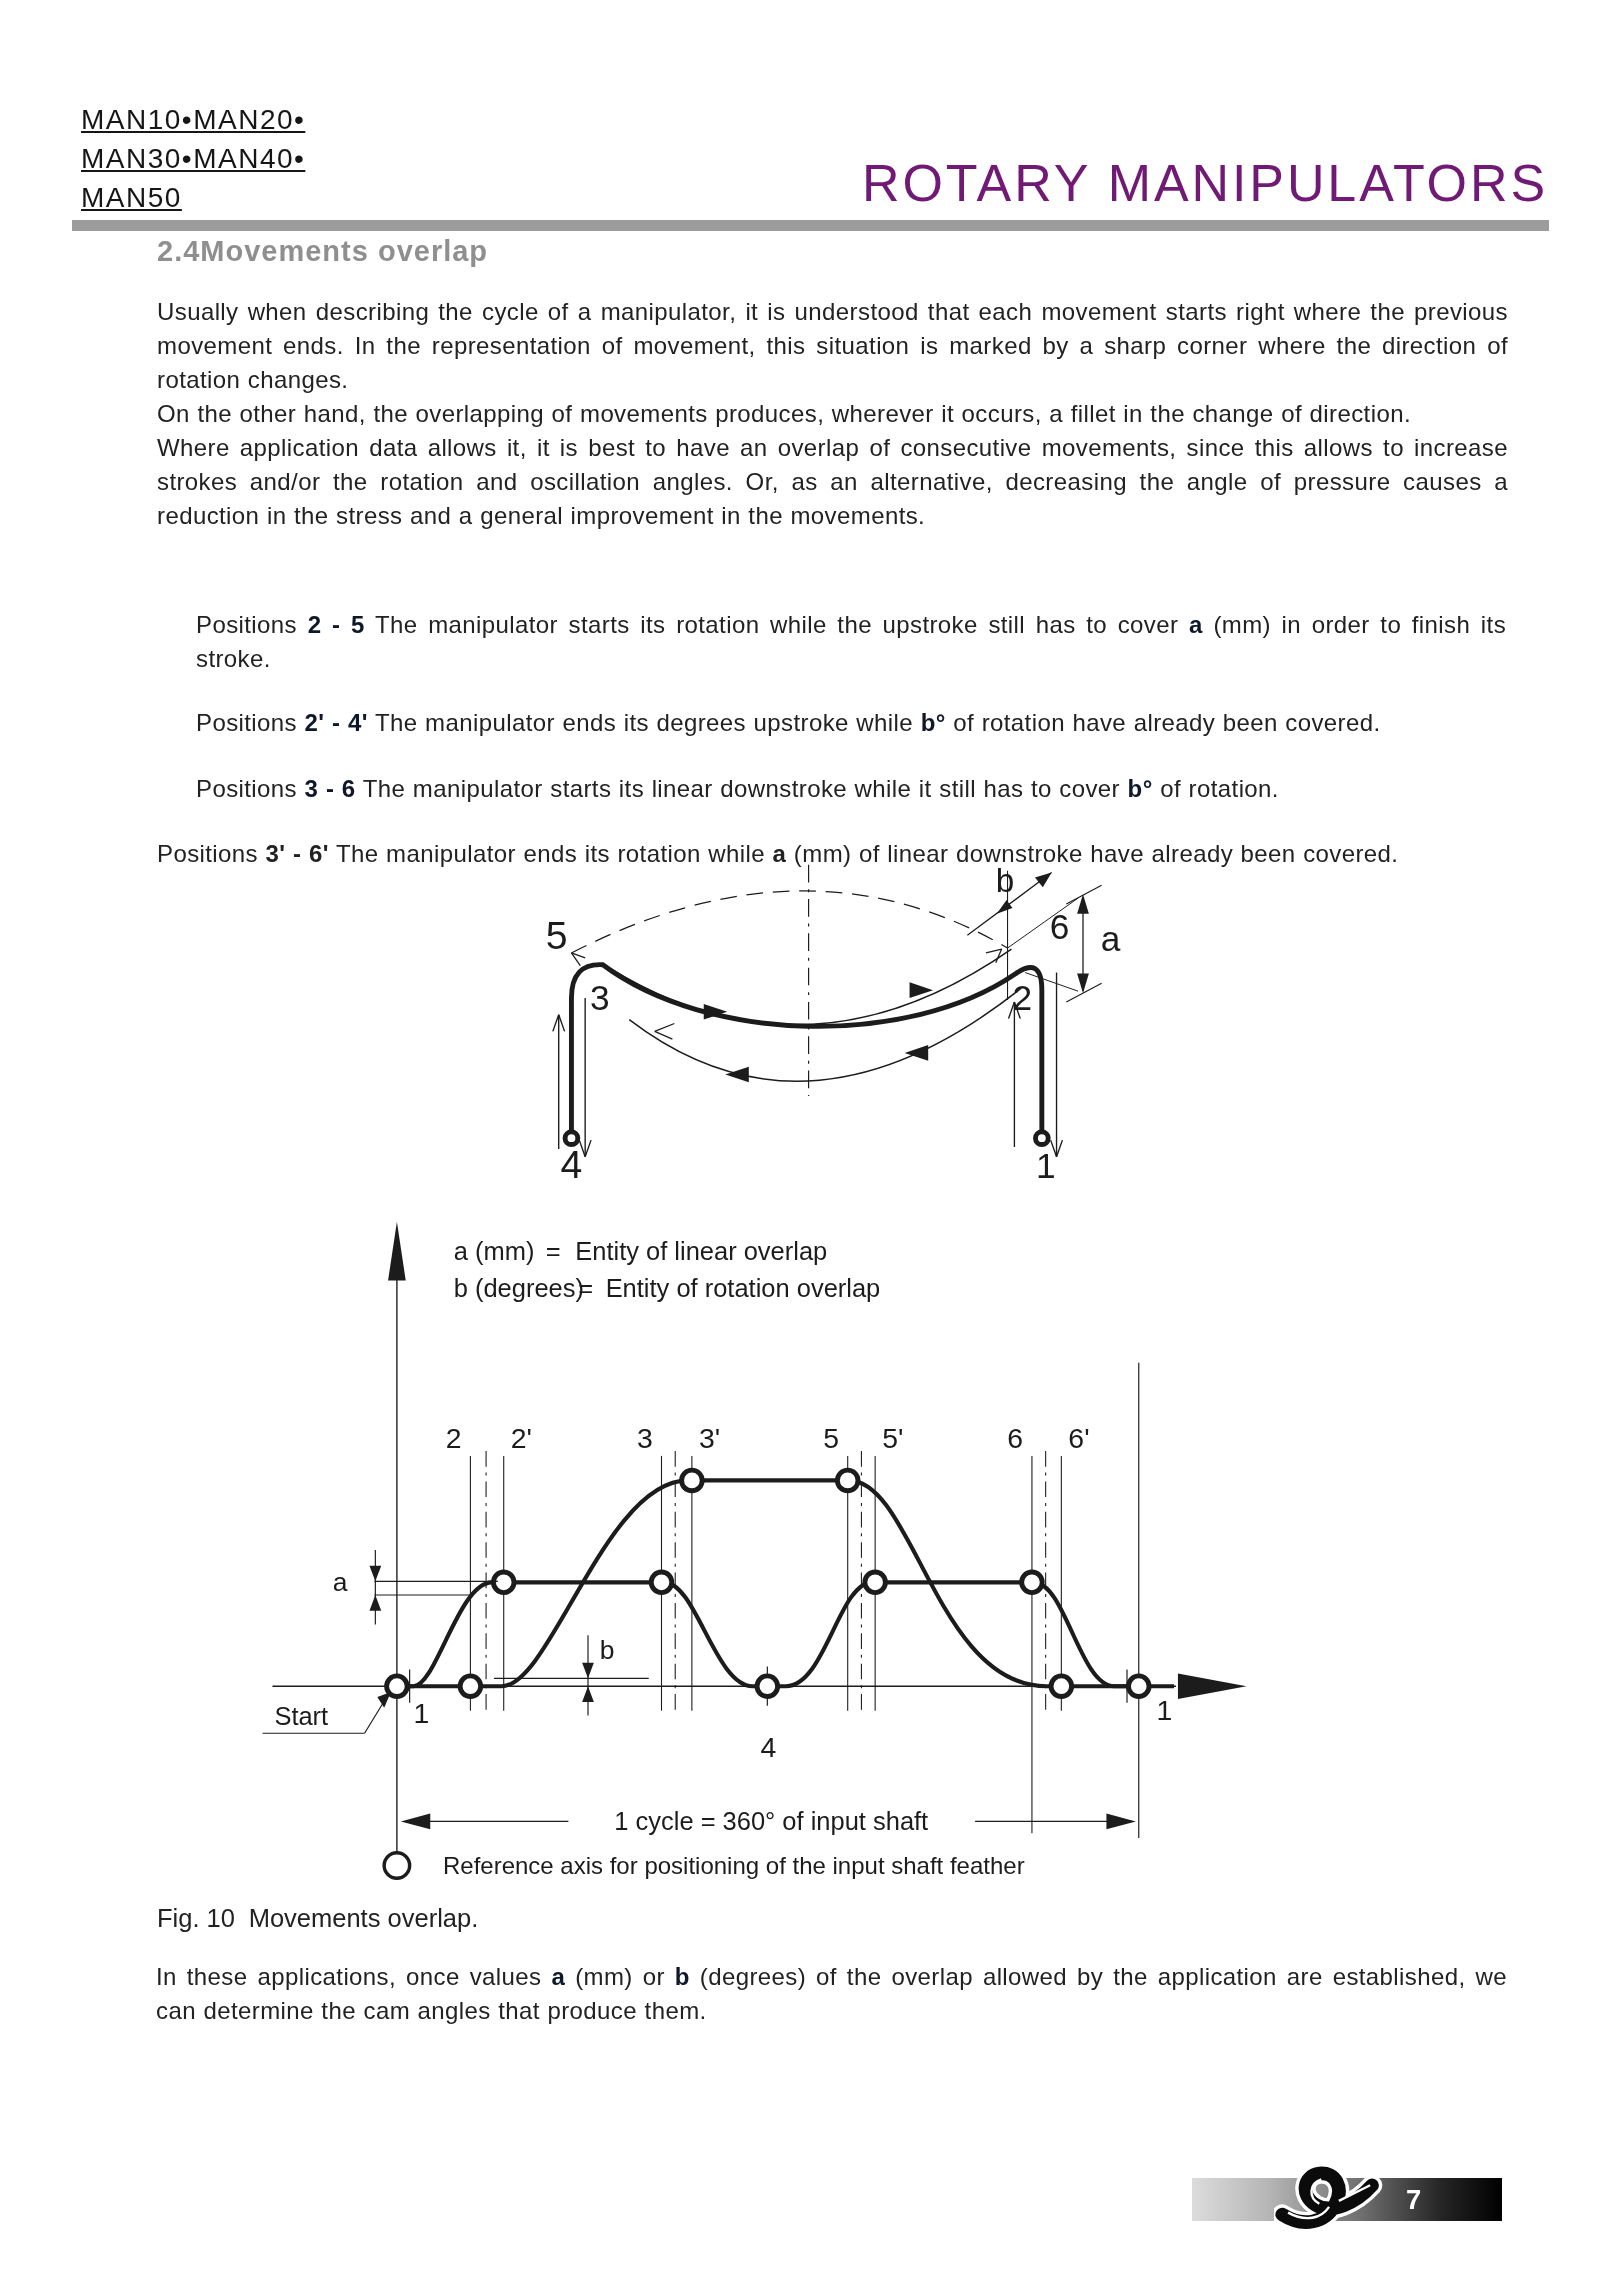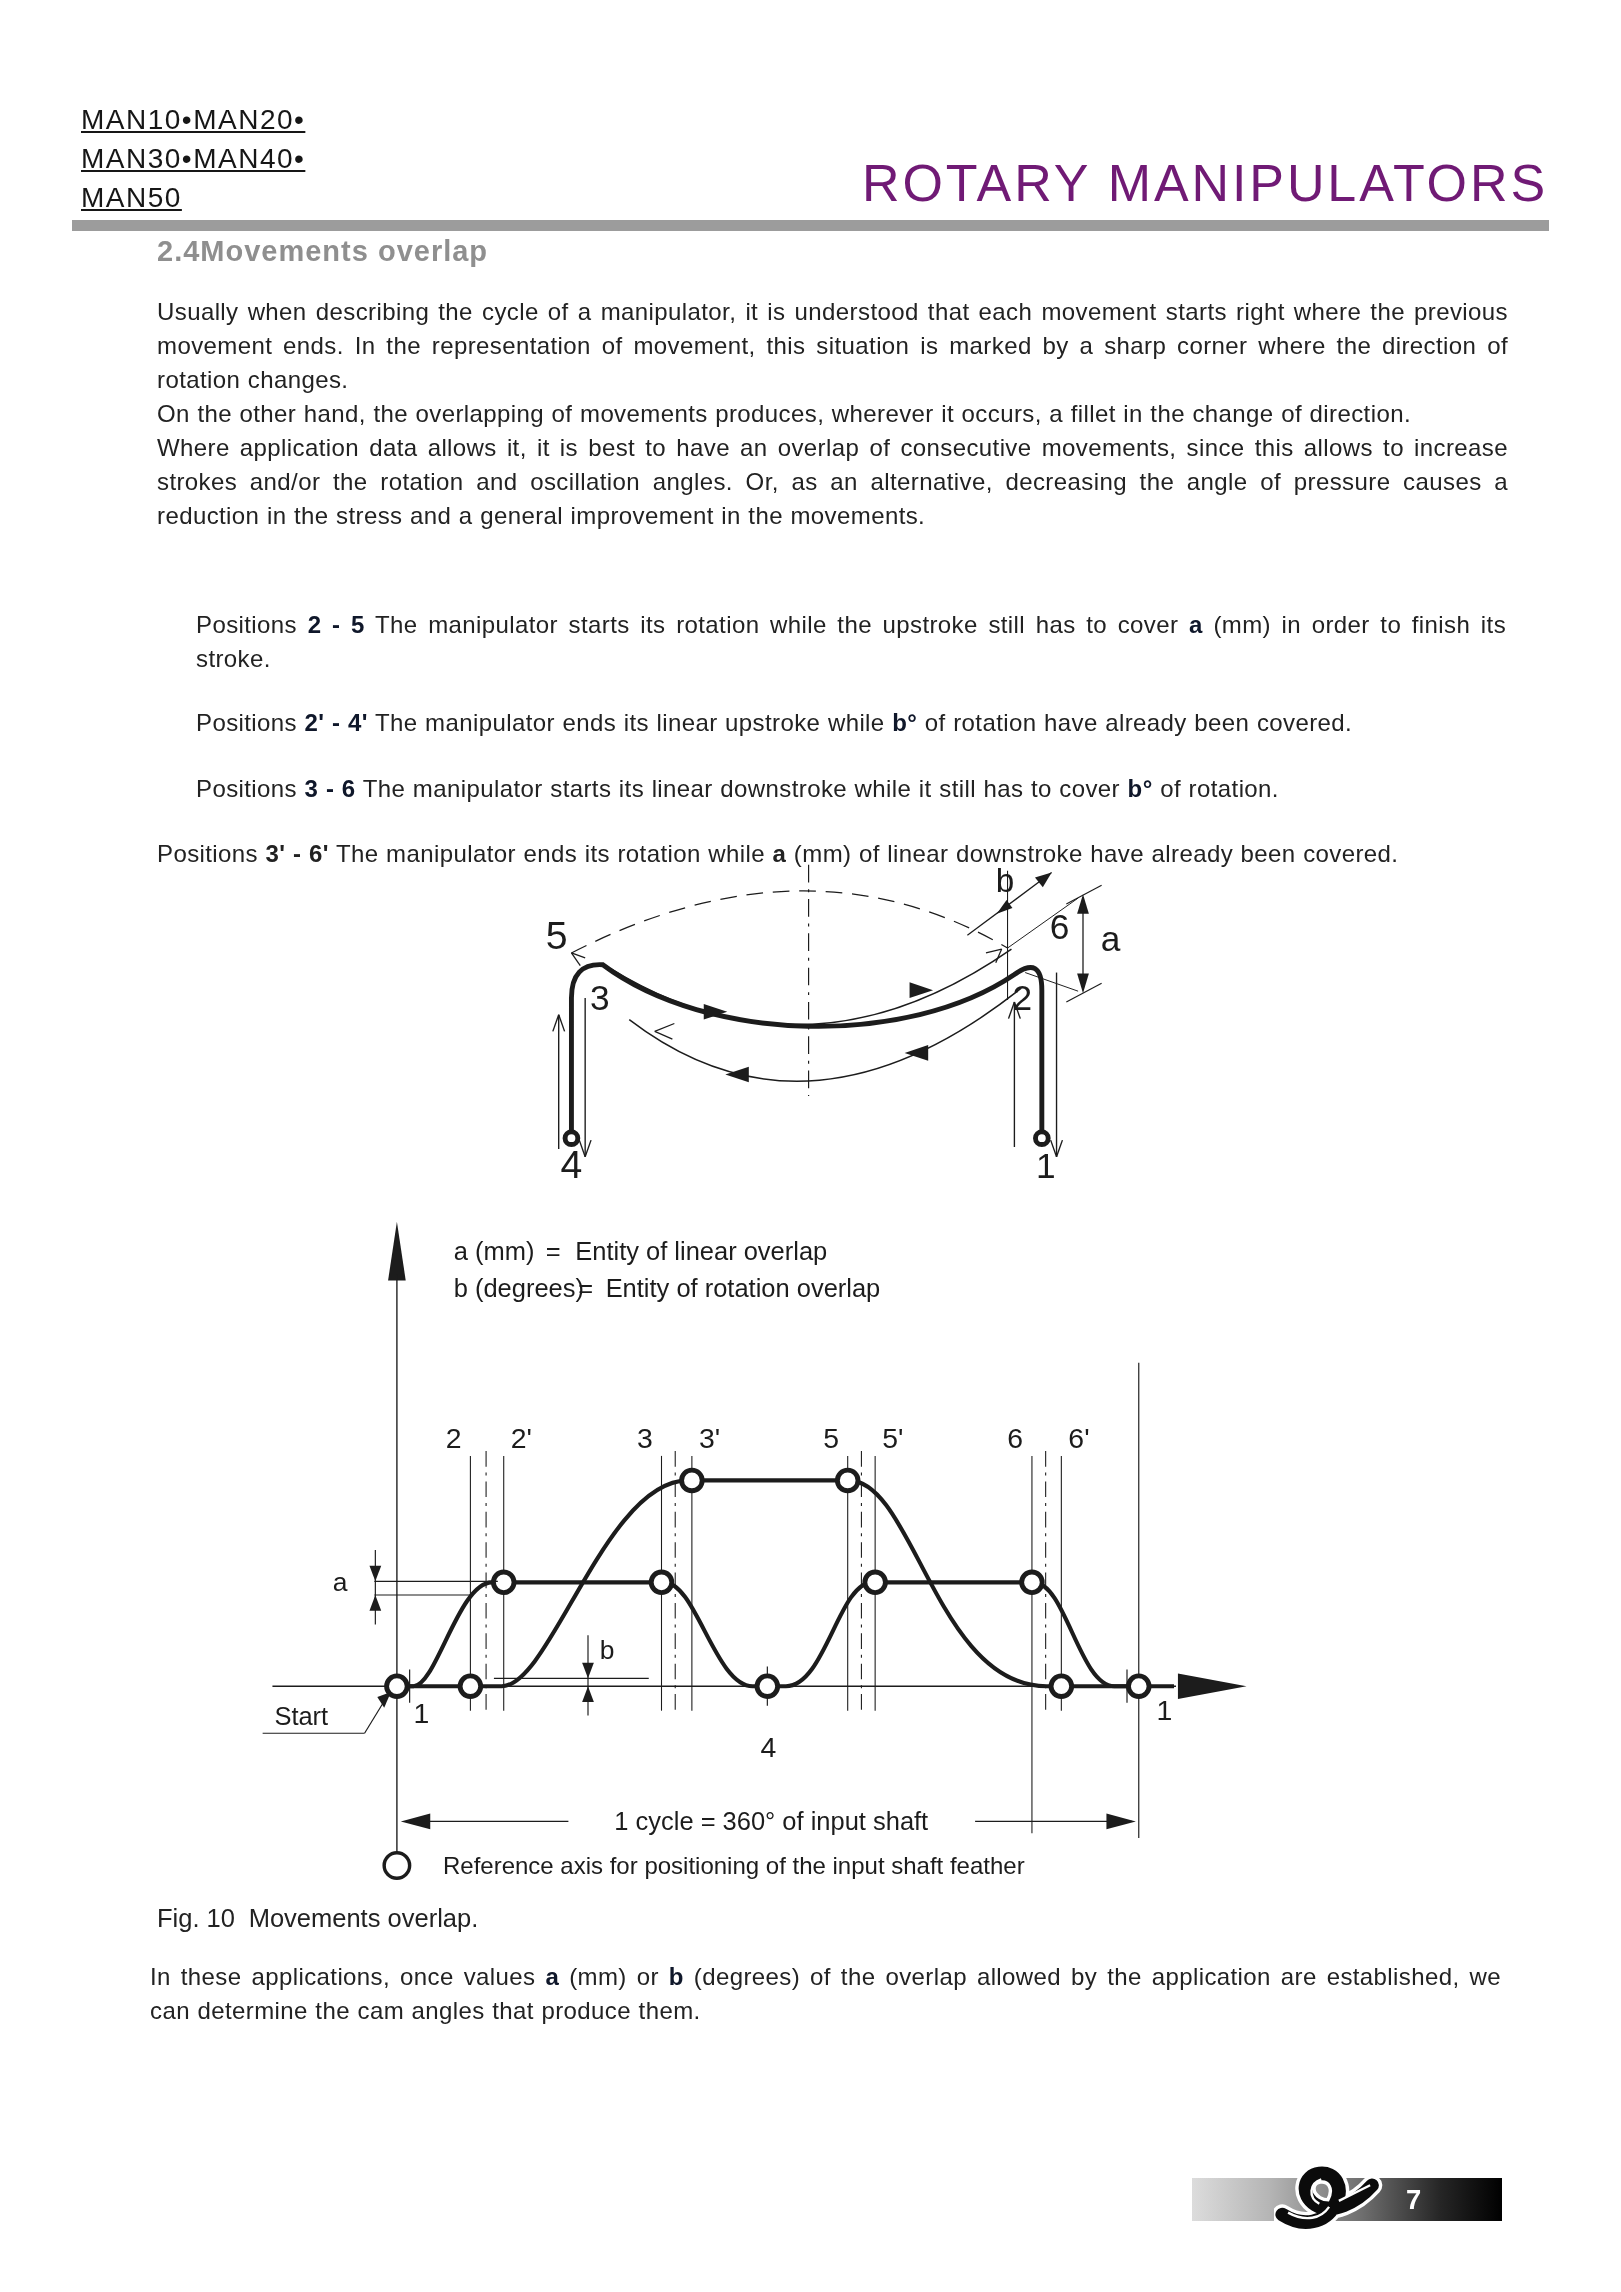--- a/index.html
+++ b/index.html
@@ -11,21 +11,21 @@
   .doc-title{right:73px;top:153px;font-size:52px;letter-spacing:2.9px;color:#701a75;white-space:nowrap;}
   .rule{left:72px;top:220px;width:1477px;height:10.8px;background:#9c9c9c;}
   .section-heading{left:157px;top:235px;font-size:29px;font-weight:bold;color:#8f8f8f;letter-spacing:1px;}
   .section-heading .sec-title{}
   
   .body-text{font-size:24px;line-height:34px;text-align:justify;color:#222;
              letter-spacing:0.4px;word-spacing:0.5px;}
   .intro{left:157px;top:295px;width:1351px;}
   .pos-item{left:196px;width:1310px;}
   .pos-item b,.closing b{font-weight:bold;color:#0f172a;}
-  .closing{left:150px;top:1960px;width:1351px;}
+  .closing{left:156px;top:1960px;width:1351px;}
   .caption{left:157px;top:1904px;width:1362px;text-align:left;font-size:25.5px;color:#222;}
   .caption .fig-no{margin-right:13.7px;}
   
   svg text{font-family:"Liberation Sans",sans-serif;fill:#1c1c1c;}
   svg .ln{stroke:#1c1c1c;fill:none;}
   svg .dot{fill:#fff;stroke:#1c1c1c;}
   
   .footer-bar{left:1192px;top:2178px;width:310px;height:43px;
     background:linear-gradient(90deg,#dcdcdc 0%,#b5b5b5 25%,#6e6e6e 55%,#262626 80%,#000 100%);}
   .page-number{left:214px;top:5.9px;position:absolute;color:#fff;font-weight:bold;font-size:27.4px;}
@@ -56,21 +56,21 @@
   <div class="abs body-text pos-item" style="top:608px;">
     <span>Positions</span>
     <b>2 - 5</b>
     <span>The manipulator starts its rotation while the upstroke still has to cover</span>
     <b>a</b>
     <span>(mm) in order to finish its stroke.</span>
   </div>
   <div class="abs body-text pos-item" style="top:706px;">
     <span>Positions</span>
     <b>2' - 4'</b>
-    <span>The manipulator ends its linear upstroke while</span>
+    <span>The manipulator ends its degrees upstroke while</span>
     <b>b°</b>
     <span>of rotation have already been covered.</span>
   </div>
   <div class="abs body-text pos-item" style="top:772px;">
     <span>Positions</span>
     <b>3 - 6</b>
     <span>The manipulator starts its linear downstroke while it still has to cover</span>
     <b>b°</b>
     <span>of rotation.</span>
   </div>

